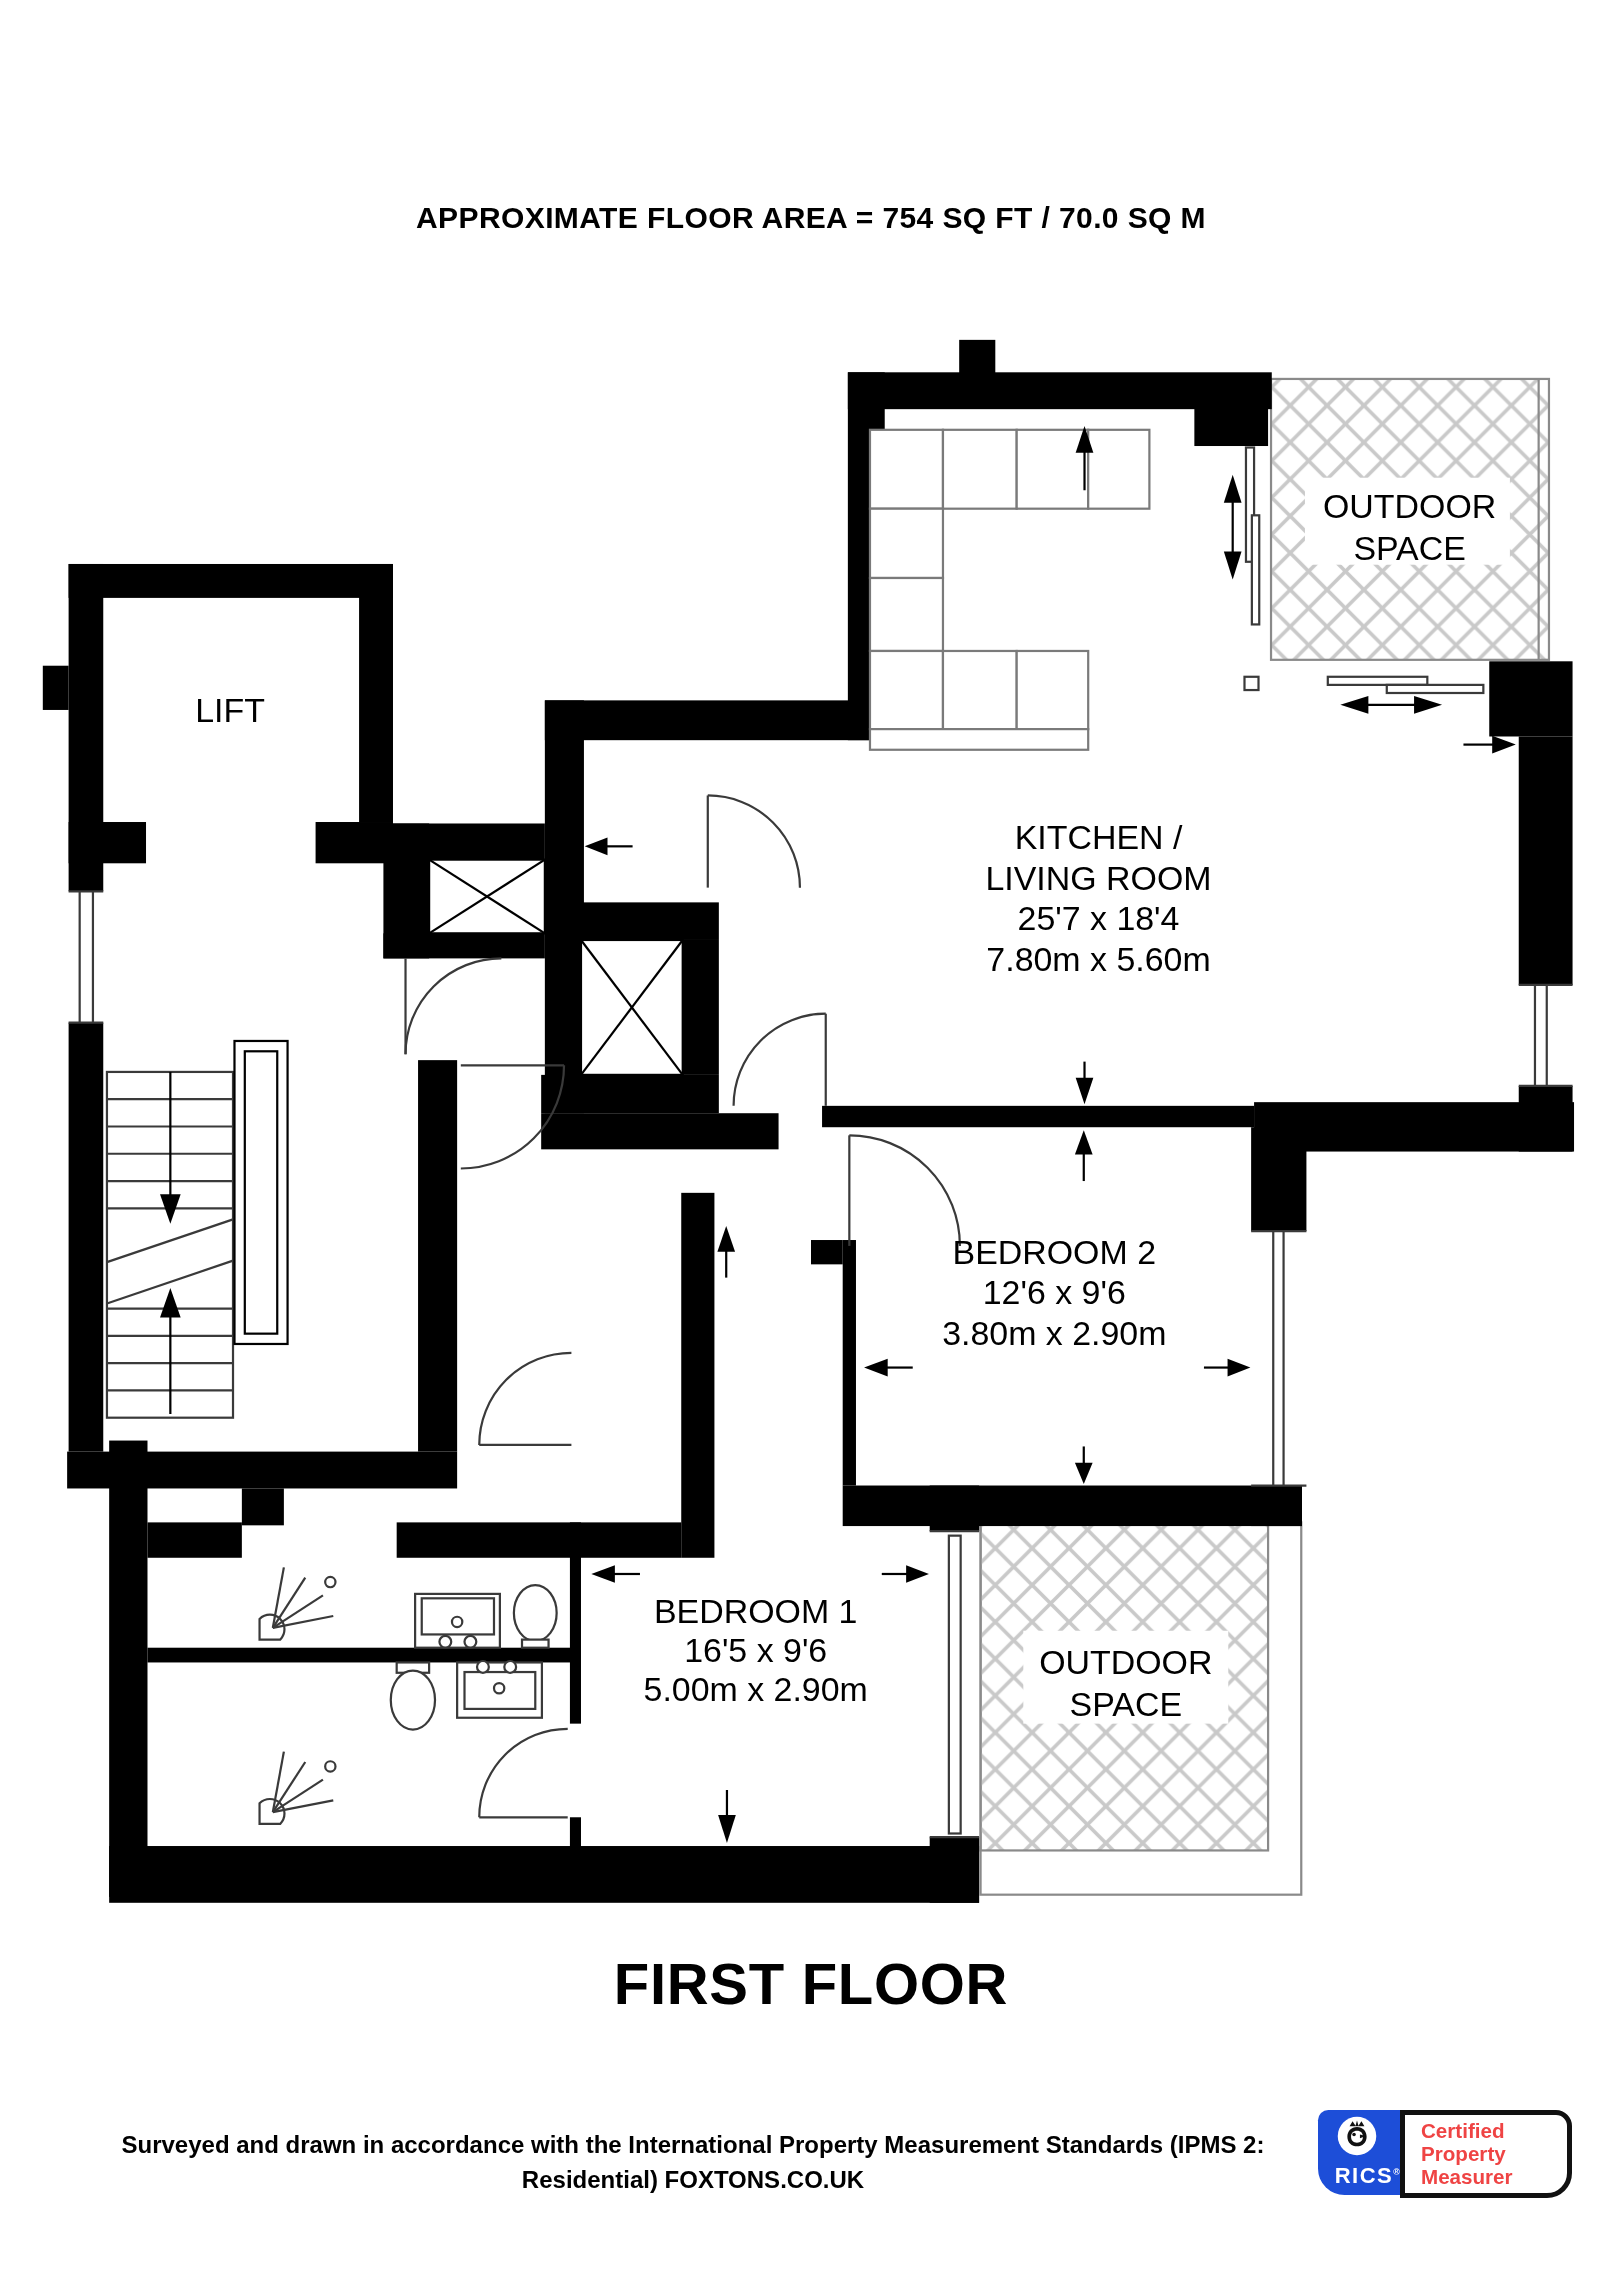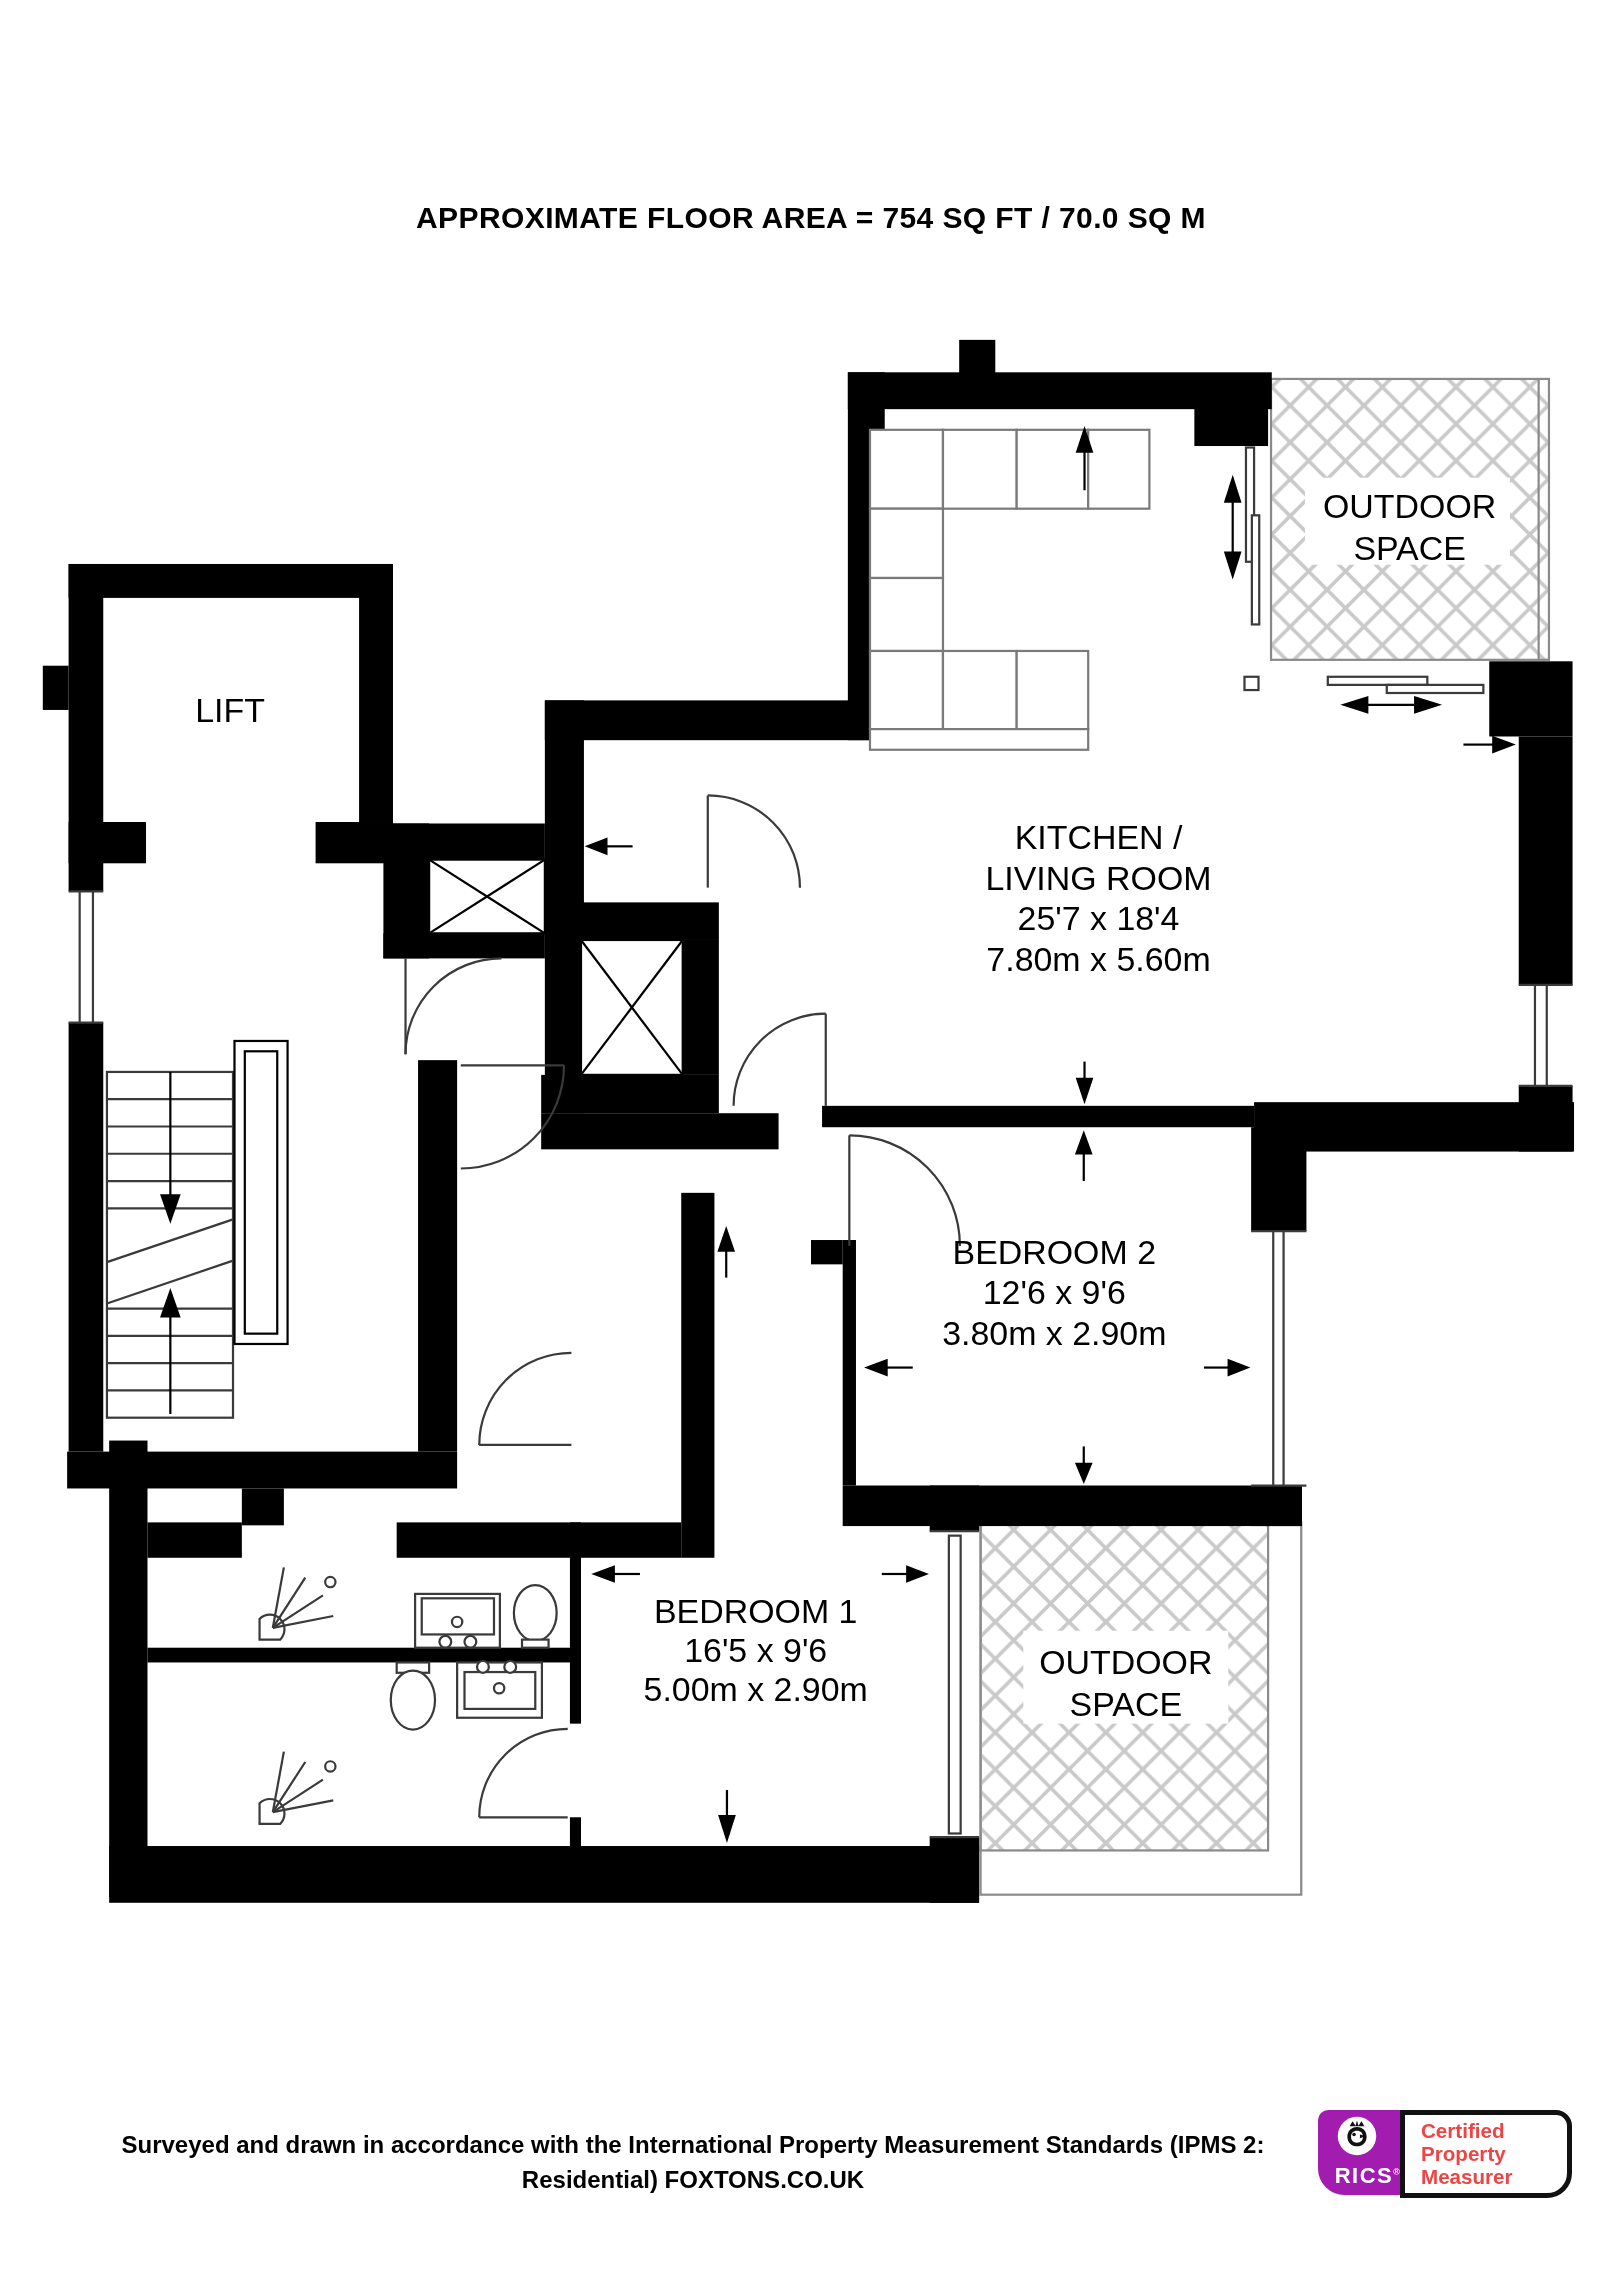--- a/index.html
+++ b/index.html
@@ -6,21 +6,21 @@
   .page{position:relative;width:1622px;height:2295px;background:#ffffff;
         font-family:"Liberation Sans", sans-serif;color:#000;overflow:hidden;}
   .title{position:absolute;top:156px;left:0;width:1622px;text-align:center;
          font-size:30px;font-weight:bold;letter-spacing:0.4px;margin-top:45px;}
   .floor-label{position:absolute;top:1950px;left:0;width:1622px;text-align:center;
          font-size:58px;font-weight:bold;letter-spacing:0.7px;}
   .footer{position:absolute;top:2127px;left:44px;width:1298px;text-align:center;
           font-size:24px;font-weight:bold;line-height:35px;}
   .plan{position:absolute;top:0;left:0;}
   .rics-badge{position:absolute;left:1318px;top:2110px;width:100px;height:85px;
-          background:#a21caf;border-radius:10.3px 10.3px 10.3px 26.5px;text-align:center;}
+          background:#1d4ed8;border-radius:10.3px 10.3px 10.3px 26.5px;text-align:center;}
   .rics-word{color:#ffffff;font-weight:bold;font-size:22px;letter-spacing:1.5px;
           position:absolute;left:0;width:100%;top:53px;}
   .rics-reg{font-size:8.8px;vertical-align:super;}
   .cert-badge{position:absolute;left:1400px;top:2110px;width:146px;height:74px;
           background:#ffffff;border:5.2px solid #111111;border-radius:0 16px 25px 0;
           padding:3.7px 0 0 16px;}
   .cert-badge div{font-size:20.6px;font-weight:bold;color:#ef4444;line-height:23px;}
   .lion{position:absolute;left:19px;top:5.9px;}
 </style>
 </head>
@@ -340,20 +340,21 @@
         <text x="1912" y="702">OUTDOOR</text>
         <text x="1912" y="759">SPACE</text>
       </g>
       <g>
         <text x="1527" y="2270">OUTDOOR</text>
         <text x="1527" y="2327">SPACE</text>
       </g>
     </g>
   </svg>
 
+  <div class="floor-label">FIRST FLOOR</div>
 
   <div class="footer">
     <div>Surveyed and drawn in accordance with the International Property Measurement Standards (IPMS 2:</div>
     <div>Residential) FOXTONS.CO.UK</div>
   </div>
 
   <div class="rics-badge">
     <svg class="lion" width="40" height="40" viewBox="0 0 54 54">
       <circle cx="27" cy="27" r="26" fill="#ffffff"></circle>
       <polygon points="17,14 21,7 25,13 27,6 29,13 33,7 37,14" fill="#111"></polygon>

